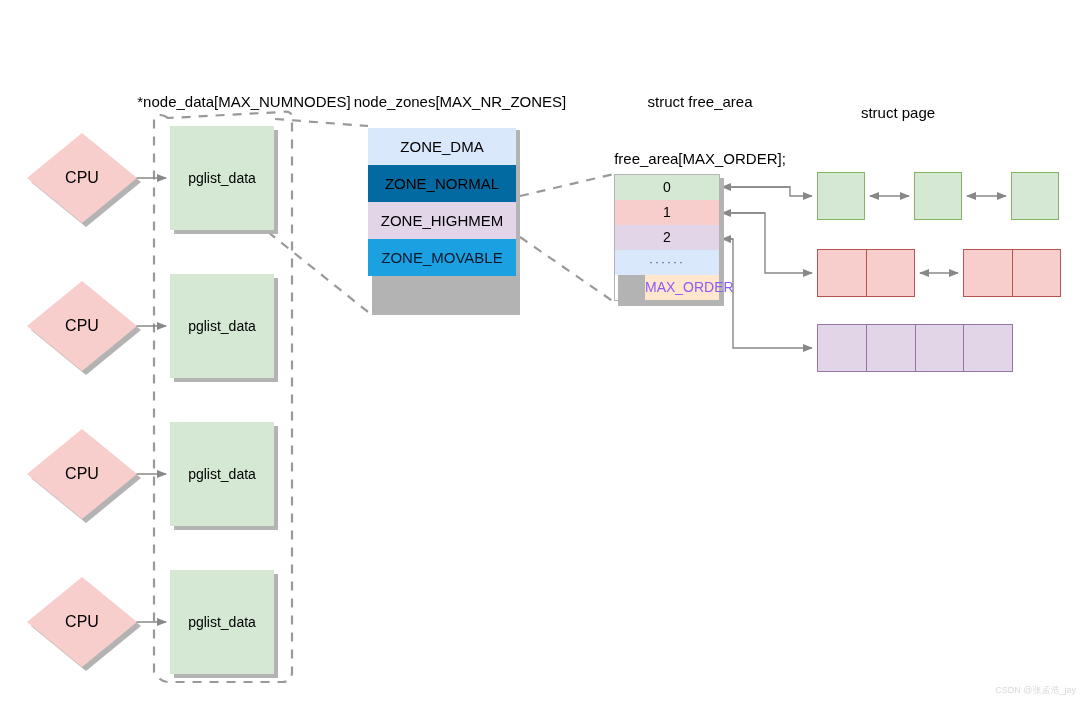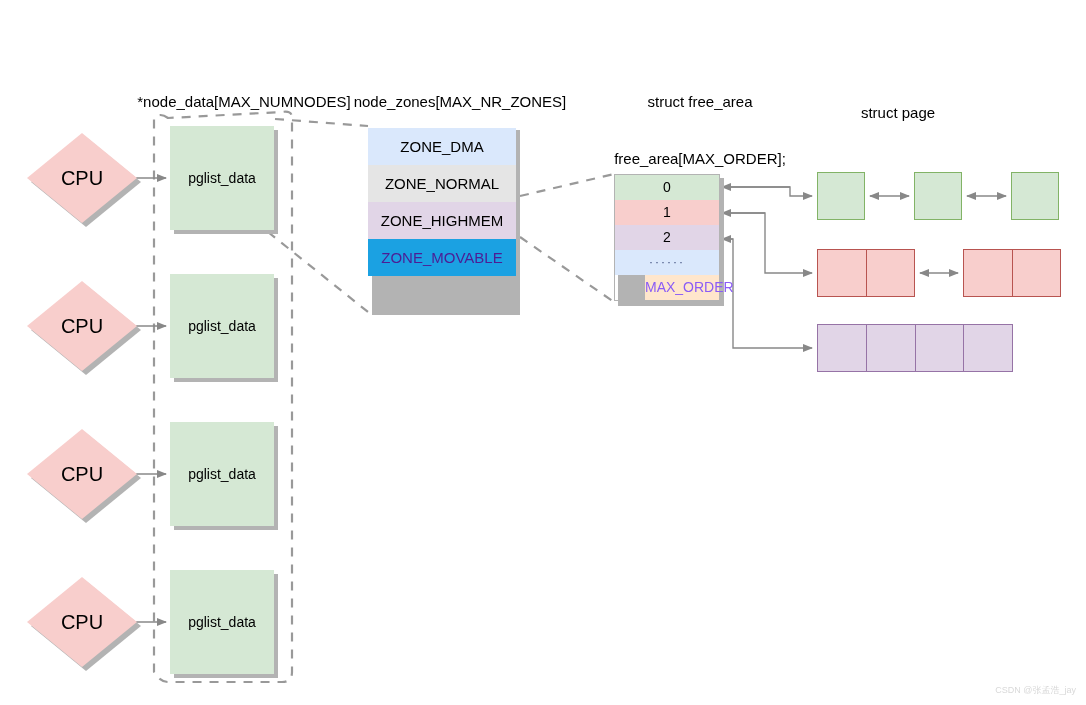--- a/index.html
+++ b/index.html
@@ -31,21 +31,21 @@
     clip-path:polygon(50% 0%,100% 50%,50% 100%,0% 50%);
   }
   .cpu{
     position:absolute;left:0;top:0;width:110px;height:90px;
     background:#f8cecc;
     clip-path:polygon(50% 0%,100% 50%,50% 100%,0% 50%);
   }
   .cpu-label{
     position:absolute;left:0;top:0;width:110px;height:90px;
     display:flex;align-items:center;justify-content:center;
-    font-size:20px;color:#000;
+    font-size:16px;color:#000;
   }
 
   
   .pg-wrap{position:absolute;width:104px;height:104px;}
   .pg-shadow{position:absolute;left:4px;top:4px;width:104px;height:104px;background:#b3b3b3;}
   .pg-box{
     position:absolute;left:0;top:0;width:104px;height:104px;
     background:#d5e8d4;
   }
   .pg-label{
@@ -182,27 +182,27 @@
     <div class="pg-shadow"></div>
     <div class="pg-box"></div>
     <div class="pg-label">pglist_data</div>
   </div>
 
   <div id="zone-shadow"></div>
   <div id="zone-stack">
     <div class="zone-row" style="background:#dae8fc;color:#000;">
       <span>ZONE_DMA</span>
     </div>
-    <div class="zone-row" style="background:#e5e5e5;color:#000;">
+    <div class="zone-row" style="background:#0369a1;color:#000;">
       <span>ZONE_NORMAL</span>
     </div>
     <div class="zone-row" style="background:#e1d5e7;color:#000;">
       <span>ZONE_HIGHMEM</span>
     </div>
-    <div class="zone-row" style="background:#1ba1e2;color:#4c1d95;">
+    <div class="zone-row" style="background:#1ba1e2;color:#0f172a;">
       <span>ZONE_MOVABLE</span>
     </div>
   </div>
 
   <div id="fa-shadow"></div>
   <div id="fa-stack">
     <div class="fa-row" style="background:#d5e8d4;color:#000;">
       <span>0</span>
     </div>
     <div class="fa-row" style="background:#f8cecc;color:#000;">

